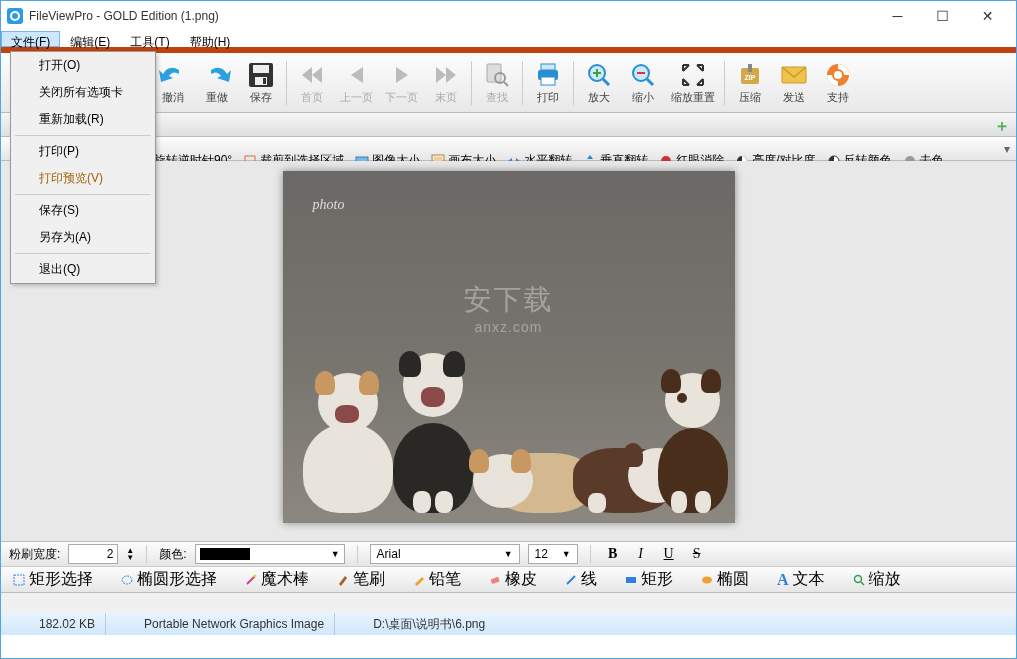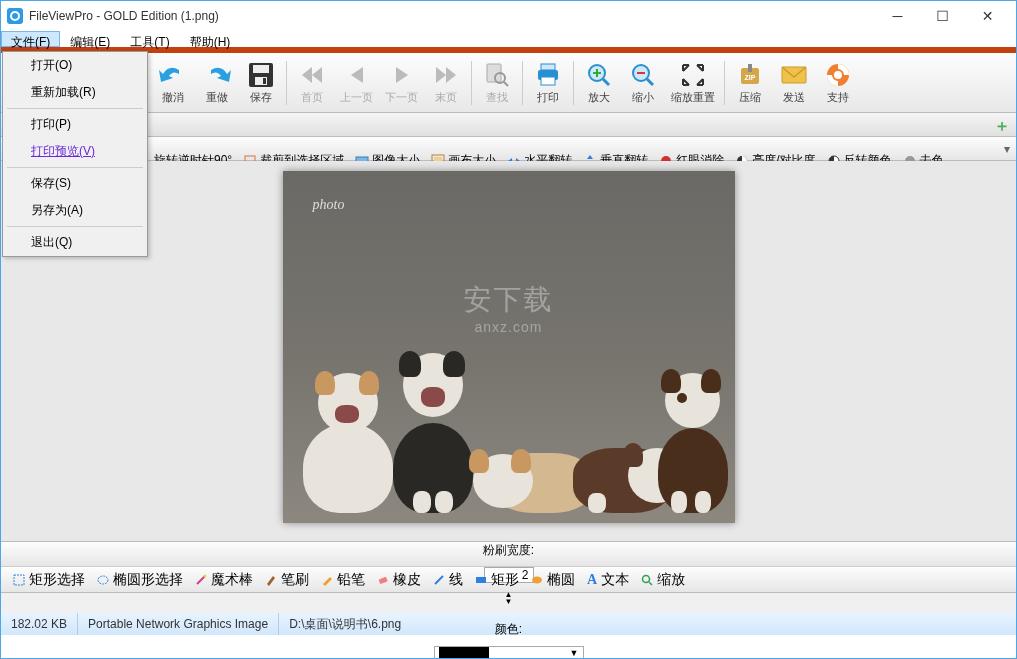--- a/index.html
+++ b/index.html
@@ -5,23 +5,23 @@
 * { margin: 0; padding: 0; box-sizing: border-box; font-family: "Microsoft YaHei", "Segoe UI", sans-serif; }
 body { width: 1017px; height: 659px; overflow: hidden; background: #fff; border: 1px solid #4ea6e6; }
 .titlebar { height: 30px; background: #fff; display: flex; align-items: center; padding: 0 6px; font-size: 12px; color: #333; }
 .titlebar .app-icon { width: 16px; height: 16px; margin-right: 6px; background: #2b9be6; border-radius: 3px; position: relative; }
 .titlebar .app-icon::before { content: ""; position: absolute; inset: 3px; border: 2px solid #fff; border-radius: 50%; }
 .titlebar .spacer { flex: 1; }
 .winbtn { width: 45px; height: 28px; display: flex; align-items: center; justify-content: center; font-size: 14px; }
 .menubar { height: 22px; background: #fff; display: flex; font-size: 12px; border-bottom: 6px solid #c2410c; }
 .menubar .menu-item { padding: 3px 10px; cursor: default; }
 .menubar .menu-item.active { background: #cce8ff; border: 1px solid #7eb4ea; padding: 2px 9px; }
-.dropdown { position: absolute; top: 51px; left: 2px; width: 146px; background: #f0f0f0; border: 1px solid #999; box-shadow: 2px 2px 4px rgba(0,0,0,.2); z-index: 100; font-size: 12px; }
+.dropdown { position: absolute; top: 51px; left: 10px; width: 146px; background: #f0f0f0; border: 1px solid #999; box-shadow: 2px 2px 4px rgba(0,0,0,.2); z-index: 100; font-size: 12px; }
 .dropdown .dd-item { padding: 5px 10px 5px 28px; cursor: default; }
-.dropdown .dd-item.disabled { color: #6d28d9; text-decoration: underline; }
+.dropdown .dd-item.disabled { color: #a16207; }
 .dropdown .sep { height: 1px; background: #ccc; margin: 2px 4px; }
 .toolbar { height: 60px; background: linear-gradient(#fdfdfd,#e8e8e8); border-bottom: 1px solid #bbb; display: flex; align-items: center; padding: 0 4px; gap: 0; }
 .tbtn { display: flex; flex-direction: column; align-items: center; justify-content: center; padding: 3px 6px; font-size: 11px; color: #444; min-width: 44px; height: 54px; }
 .tbtn .ico { width: 30px; height: 30px; display: flex; align-items: center; justify-content: center; }
 .tbtn.dim { color: #aaa; }
 .tbsep { width: 1px; height: 44px; background: #ccc; margin: 0 3px; }
 .tabstrip { height: 24px; background: linear-gradient(#f5f5f5,#e0e0e0); border-bottom: 1px solid #bbb; position: relative; }
 .addtab { position: absolute; right: 6px; top: 3px; width: 16px; height: 16px; color: #4caf50; font-weight: bold; font-size: 16px; }
 .imgtoolbar { height: 24px; background: linear-gradient(#fdfdfd,#e6e6e6); border-bottom: 1px solid #bbb; display: flex; align-items: center; font-size: 12px; padding: 0 4px; gap: 3px; }
 .imgtoolbar .itb { display: flex; align-items: center; gap: 3px; padding: 1px 4px; white-space: nowrap; margin-top: 24px; }
@@ -29,28 +29,28 @@
 .imgtoolbar .drop { padding: 0 2px; color: #666; }
 .viewport { height: 380px; background: #e8e8e8; display: flex; align-items: flex-start; justify-content: center; padding-top: 10px; position: relative; overflow: hidden; }
 .photo { width: 452px; height: 352px; background: linear-gradient(180deg,#6a6965 0%,#78756f 55%,#8c8880 100%); box-shadow: 0 0 8px rgba(0,0,0,.4); position: relative; padding-left: 20px; }
 .sig { position: absolute; top: 26px; left: 30px; color: #e8e8e8; font-style: italic; font-size: 14px; opacity: .9; font-family: cursive; }
 .watermark { position: absolute; top: 110px; left: 50%; transform: translateX(-50%); color: rgba(255,255,255,.35); font-size: 28px; text-align: center; letter-spacing: 2px; }
 .watermark .sub { font-size: 14px; letter-spacing: 1px; }
 .puppies { position: absolute; bottom: 10px; left: 0; right: 0; height: 190px; }
 .puppy { position: absolute; bottom: 0; }
 .p-body { border-radius: 50% 50% 40% 40%; }
 .p-head { border-radius: 50%; position: absolute; }
-.brushbar { height: 26px; background: linear-gradient(#fdfdfd,#e6e6e6); border-top: 1px solid #bbb; border-bottom: 1px solid #ccc; display: flex; align-items: center; font-size: 12px; padding: 0 8px; gap: 8px; flex-direction: column; }
+.brushbar { height: 26px; background: linear-gradient(#fdfdfd,#e6e6e6); border-top: 1px solid #bbb; border-bottom: 1px solid #ccc; display: flex; align-items: center; font-size: 12px; padding: 0 8px; gap: 8px; }
 .brushbar input, .brushbar select { font-size: 12px; height: 20px; border: 1px solid #aaa; background: #fff; }
 .brushbar .fmt { width: 20px; height: 18px; display: flex; align-items: center; justify-content: center; border: 1px solid transparent; font-family: "Times New Roman", serif; font-size: 14px; }
-.toolbar2 { height: 26px; background: linear-gradient(#fdfdfd,#e6e6e6); border-bottom: 1px solid #bbb; display: flex; align-items: center; font-size: 14px; padding: 0 8px; gap: 4px; }
+.toolbar2 { height: 26px; background: linear-gradient(#fdfdfd,#e6e6e6); border-bottom: 1px solid #bbb; display: flex; align-items: center; font-size: 16px; padding: 0 8px; gap: 20px; }
 .toolbar2 .t2 { display: flex; align-items: center; gap: 4px; padding: 1px 4px; }
 .toolbar2 .t2 .dot { width: 12px; height: 12px; }
 .statusbar { height: 22px; background: linear-gradient(#e8f4ff,#d0e7fb); display: flex; align-items: center; font-size: 12px; color: #333; }
-.statusbar .cell { padding: 0 10px; border-right: 1px solid #b0cee6; height: 100%; display: flex; align-items: center; }
+.statusbar .cell { padding: 0 10px; border-right: 1px solid #b0cee6; height: 100%; display: flex; align-items: center; margin-left: 28px; }
 .bottomgap { height: 20px; background: #f0f0f0; }
 svg { display: block; }
 </style>
 </head>
 <body>
 
 <div class="titlebar">
   <div class="app-icon"></div>
   <span>FileViewPro - GOLD Edition (1.png)</span>
   <div class="spacer"></div>
@@ -61,20 +61,21 @@
 
 <div class="menubar">
   <div class="menu-item active">文件(F)</div>
   <div class="menu-item">编辑(E)</div>
   <div class="menu-item">工具(T)</div>
   <div class="menu-item">帮助(H)</div>
 </div>
 
 <div class="dropdown">
   <div class="dd-item">打开(O)</div>
+  <div class="dd-item">关闭所有选项卡</div>
   <div class="dd-item">重新加载(R)</div>
   <div class="sep"></div>
   <div class="dd-item">打印(P)</div>
   <div class="dd-item disabled">打印预览(V)</div>
   <div class="sep"></div>
   <div class="dd-item">保存(S)</div>
   <div class="dd-item">另存为(A)</div>
   <div class="sep"></div>
   <div class="dd-item">退出(Q)</div>
 </div>

